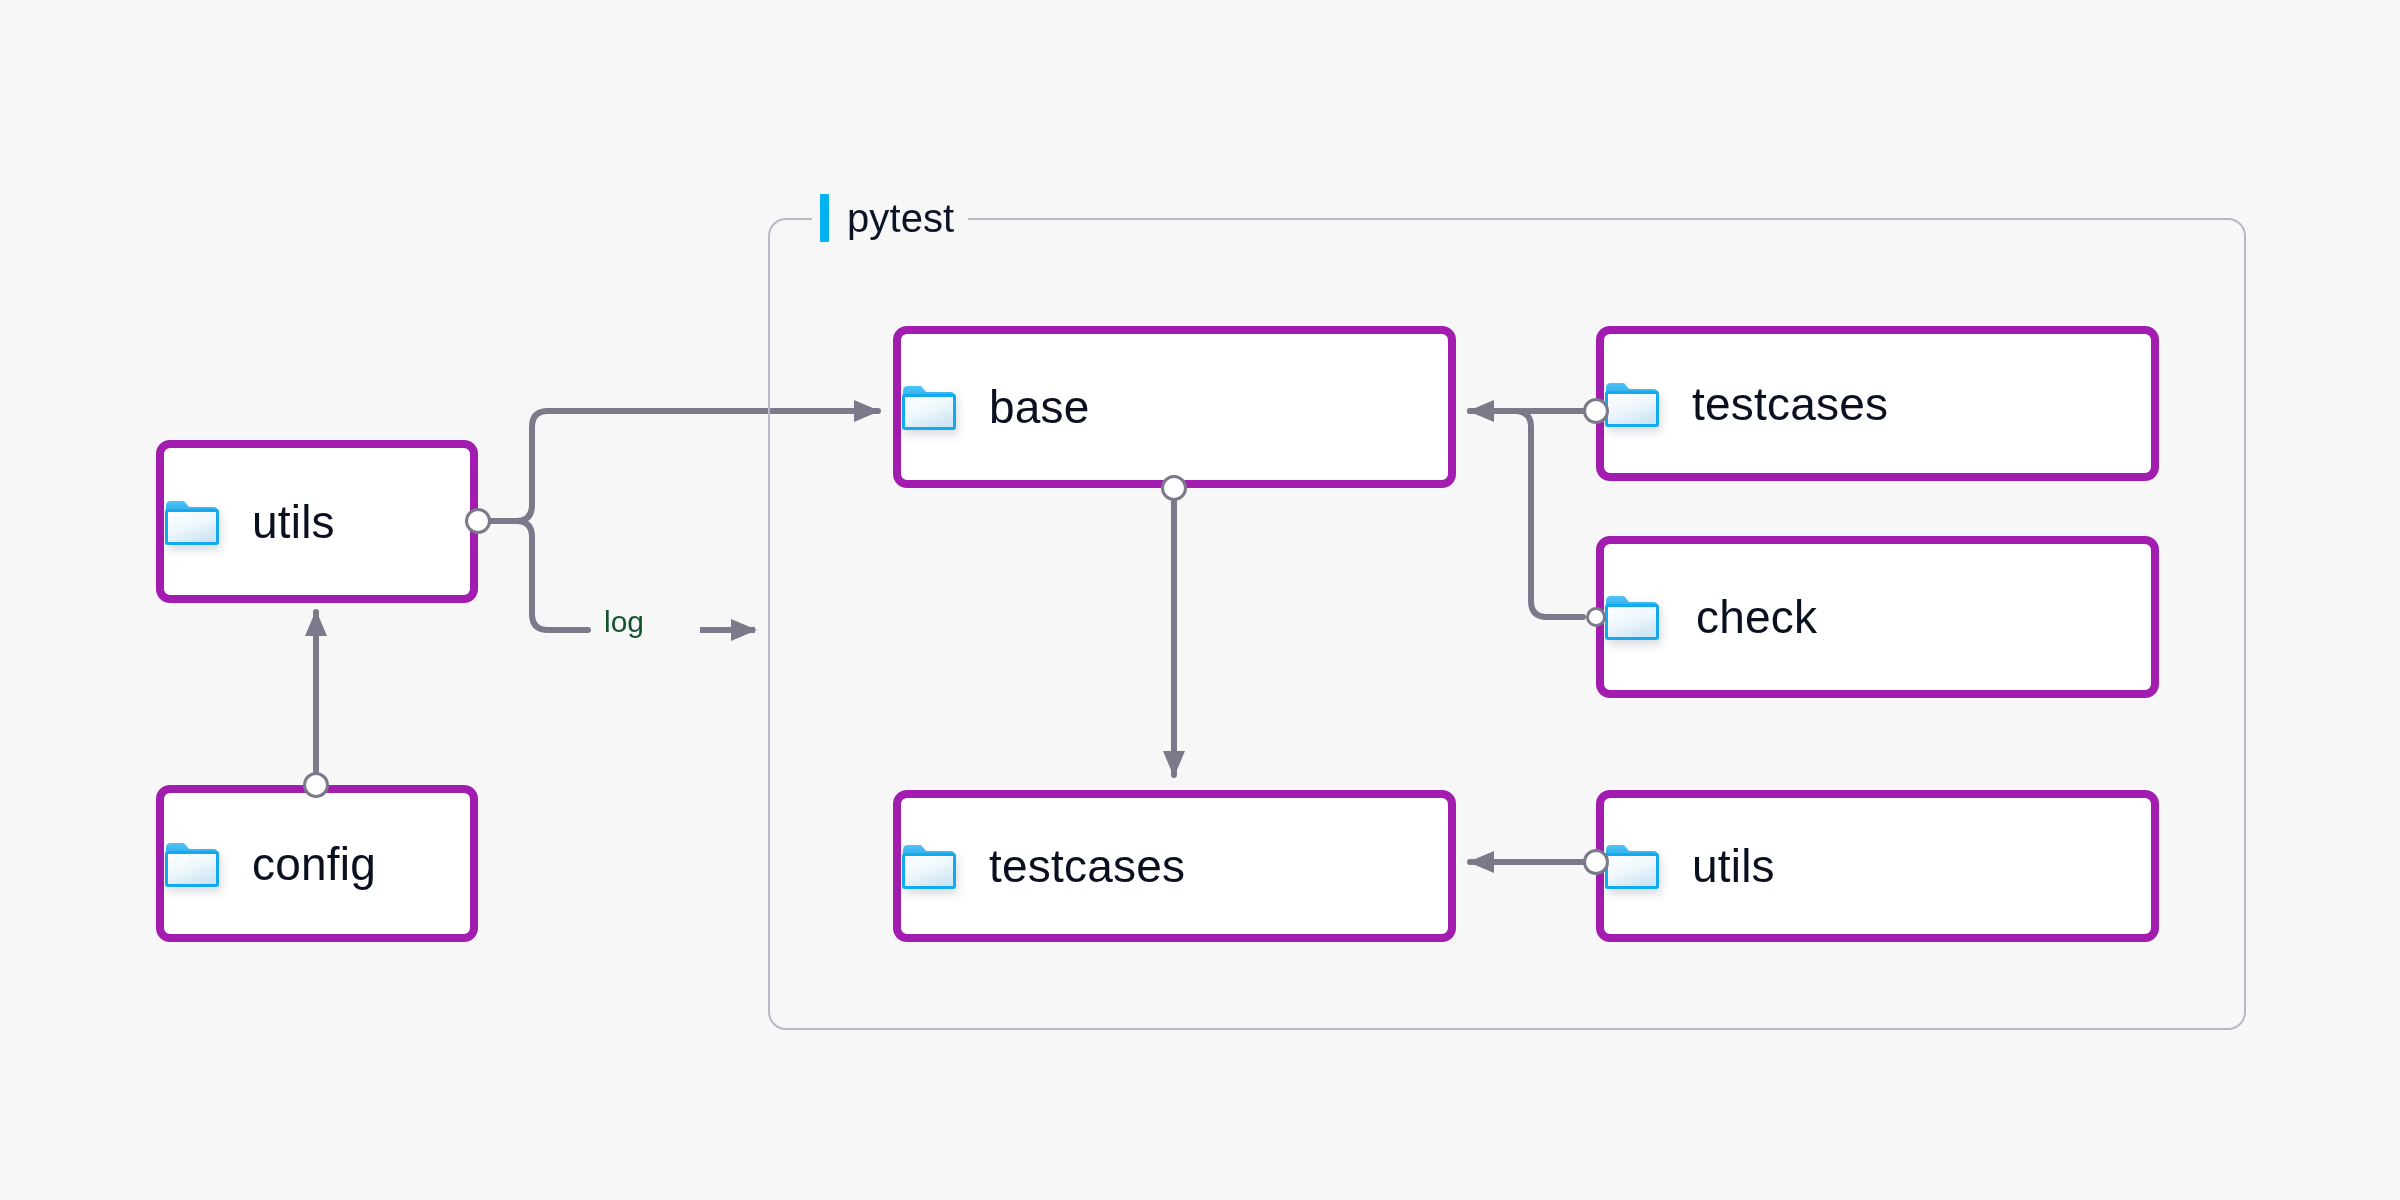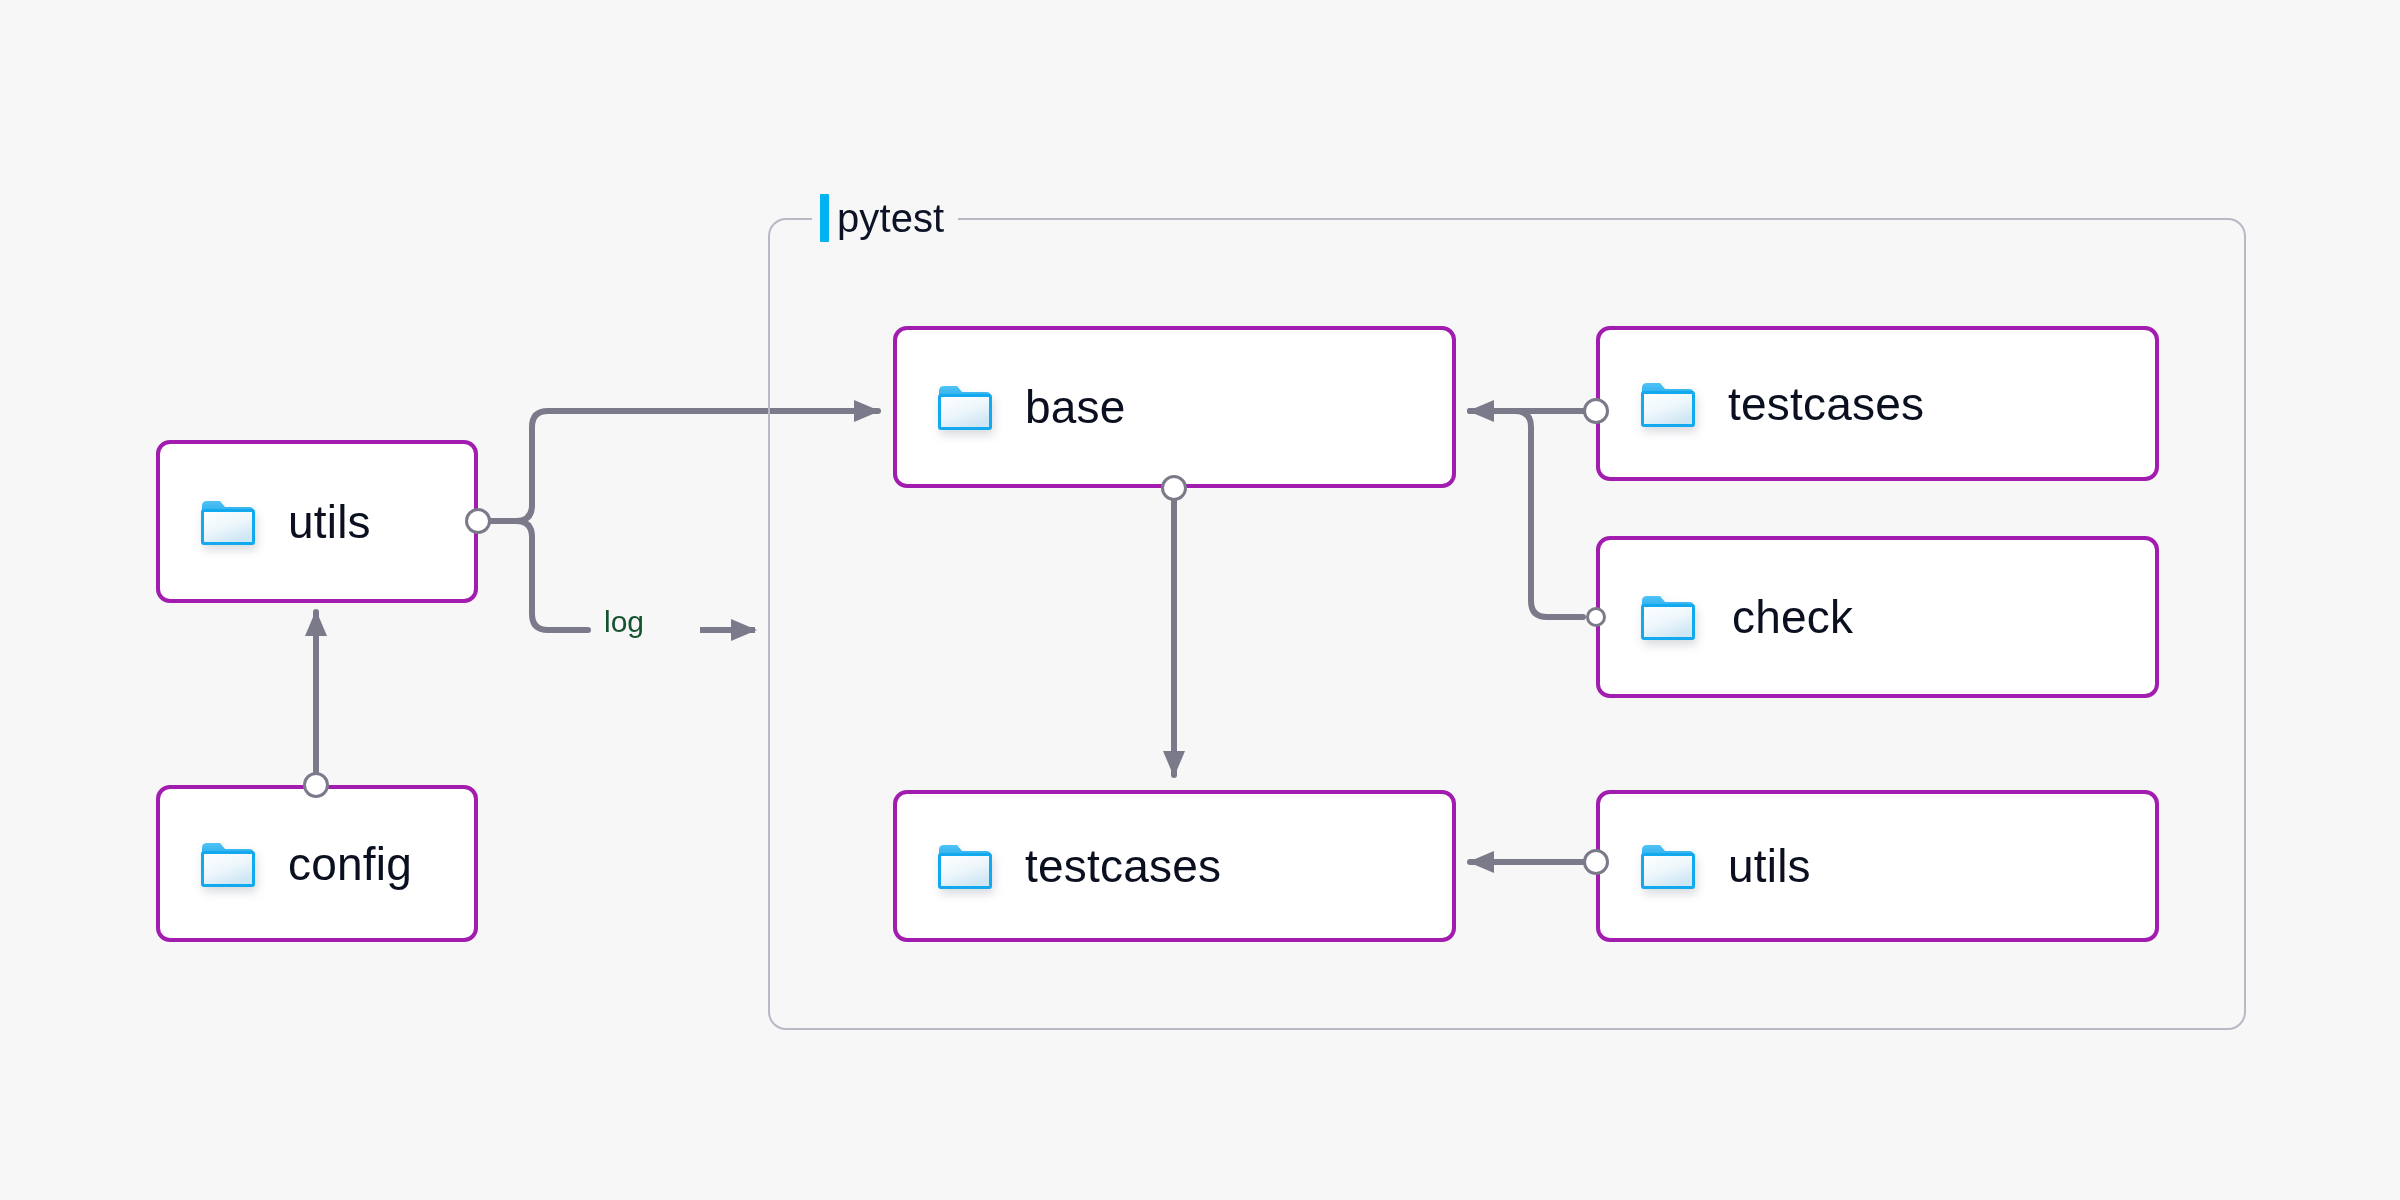--- a/index.html
+++ b/index.html
@@ -28,21 +28,21 @@
     position: absolute;
     border: 2px solid #b9b8c4;
     border-radius: 18px;
     background: transparent;
     box-sizing: border-box;
   }
   .group-label-wrap {
     position: absolute;
     display: flex;
     align-items: center;
-    gap: 8px;
+    gap: 18px;
     background: #f7f7f8;
     padding: 0 14px 0 8px;
     height: 52px;
     box-sizing: border-box;
   }
   .group-accent-bar {
     width: 9px;
     height: 48px;
     background: #00b2f0;
     border-radius: 1px;
@@ -53,26 +53,25 @@
     color: #0d1326;
     letter-spacing: 0.1px;
     white-space: nowrap;
     line-height: 1;
   }
 
   
   .node {
     position: absolute;
     background: #ffffff;
-    border: 4px solid #a21caf;
+    border: 8px solid #a21caf;
     border-radius: 14px;
     box-sizing: border-box;
     display: flex;
     align-items: center;
-    padding-left: 40px;
     gap: 32px;
   }
   .node-label {
     font-size: 46px;
     color: #0b1020;
     letter-spacing: 0.2px;
     white-space: nowrap;
     line-height: 1;
   }
 

